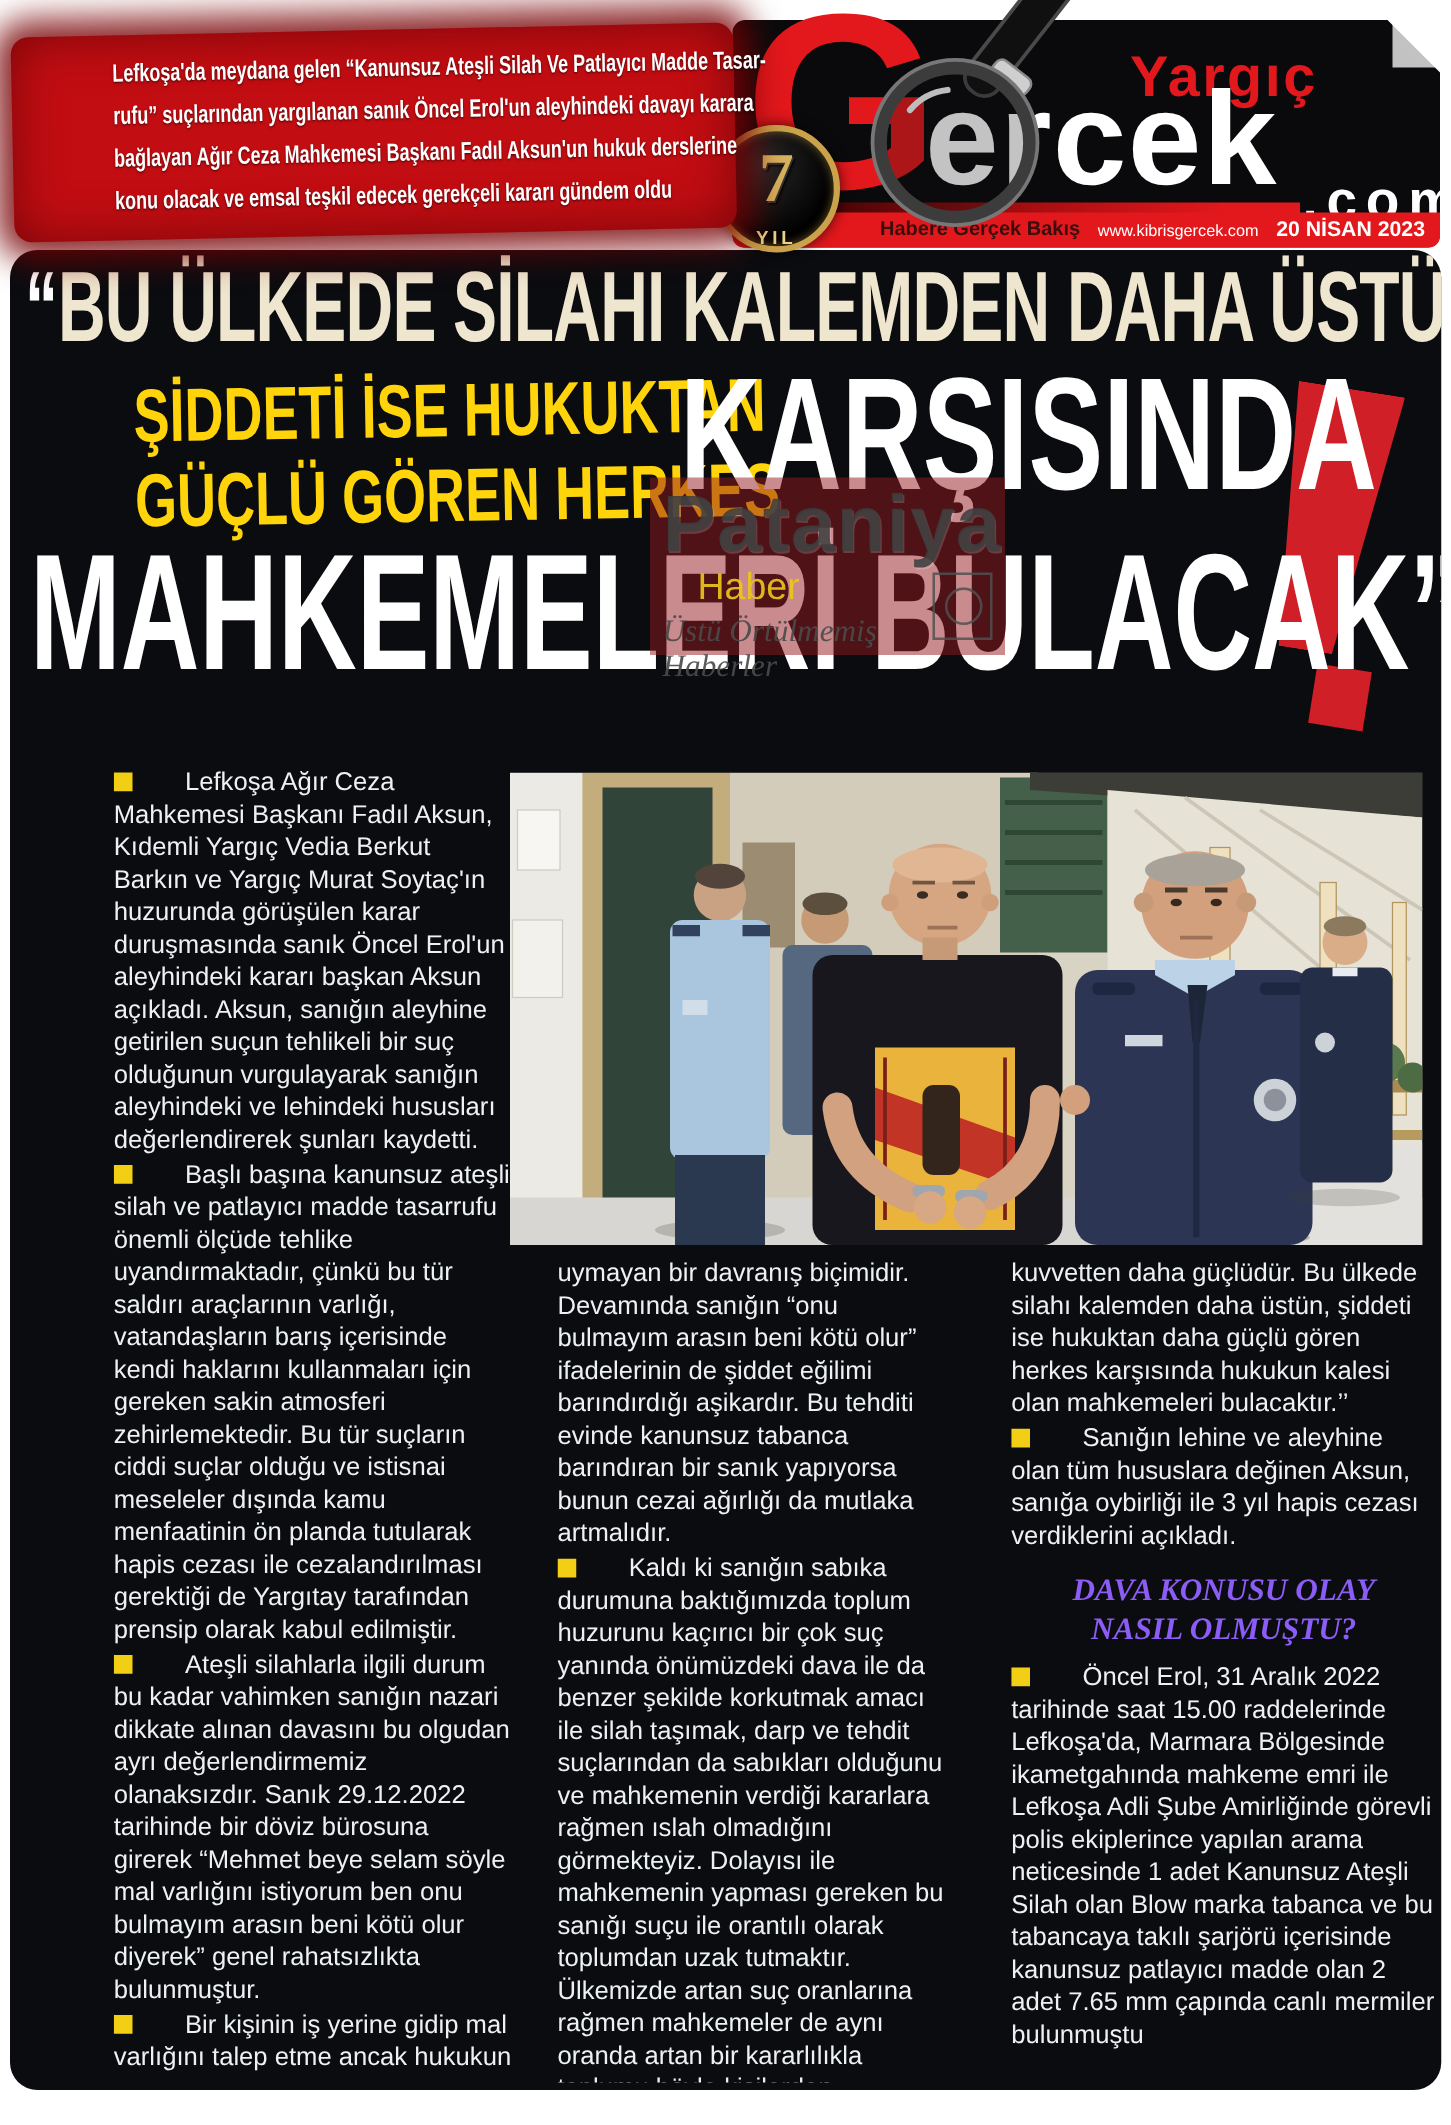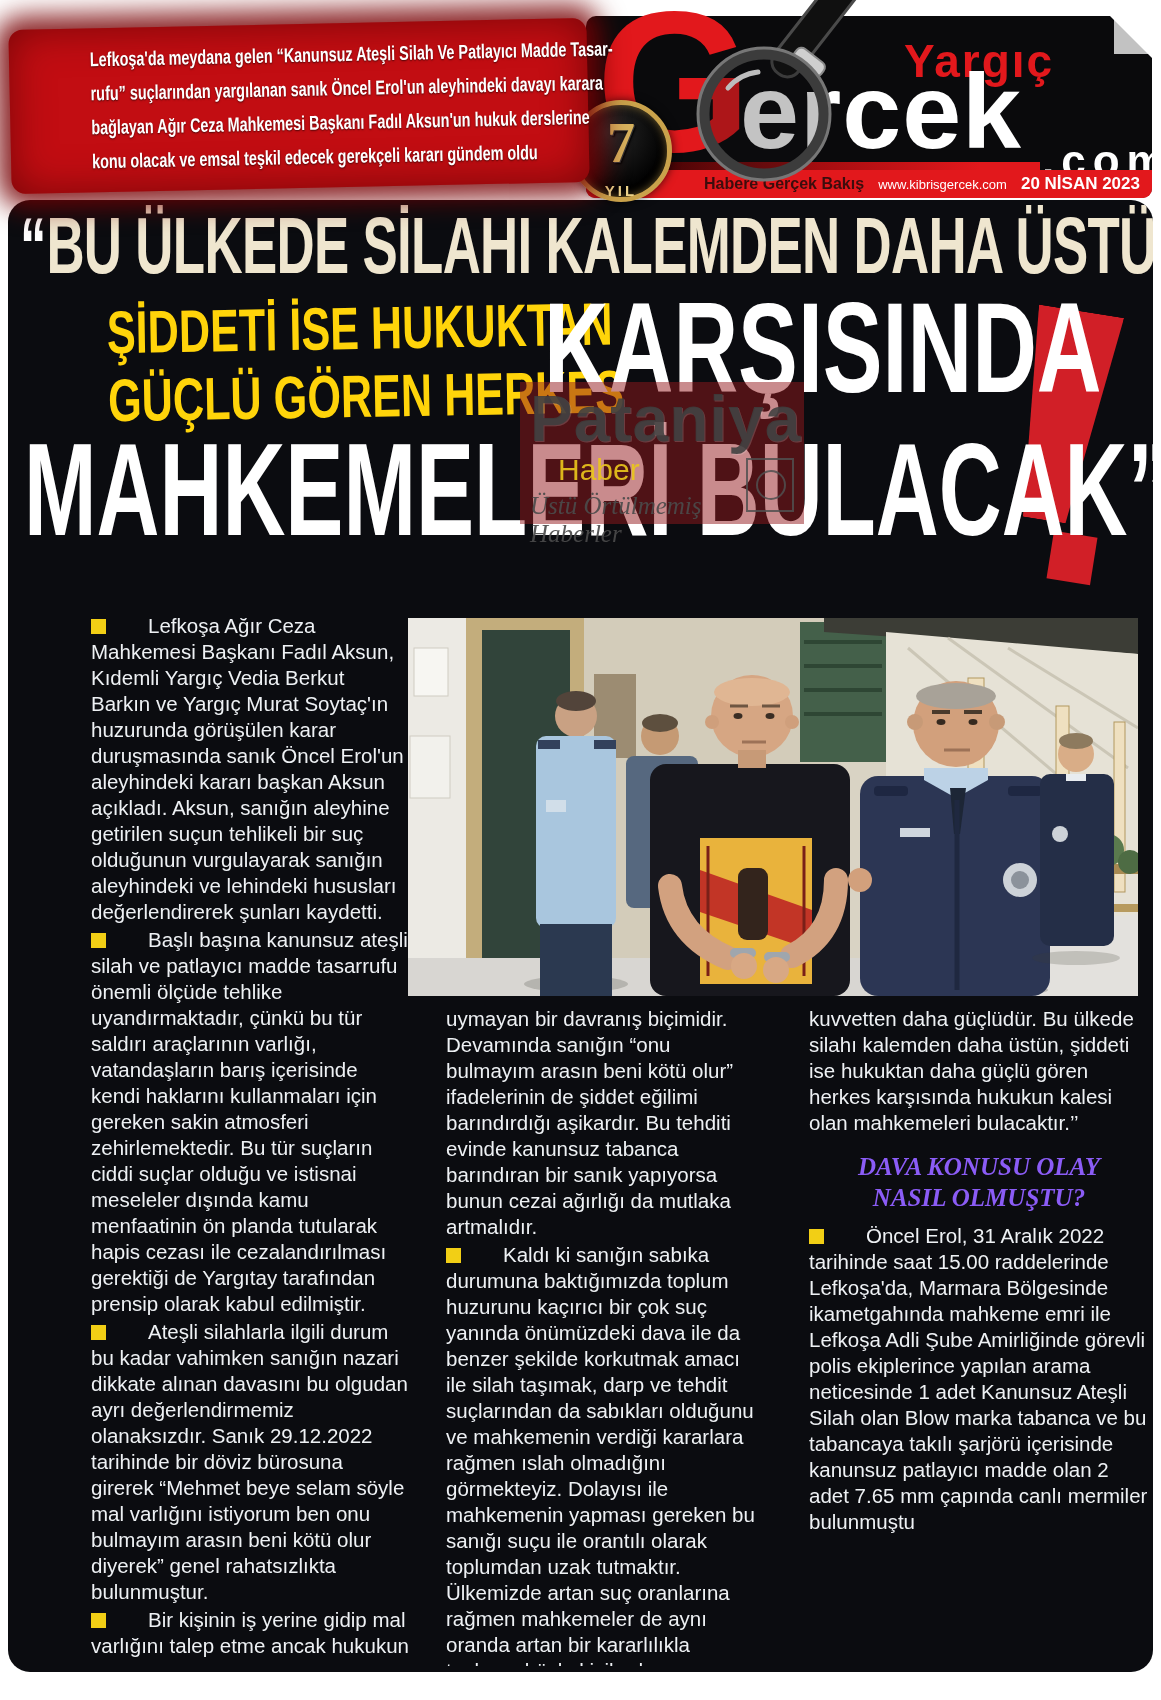--- a/index.html
+++ b/index.html
@@ -254,20 +254,21 @@
       <p class="para"><span class="bullet"></span><span>Bir kişinin iş yerine gidip mal varlığını talep etme ancak hukukun hüküm sürmediği ilkel çağlardan kalma, yerleşik toplum düzenine</span></p>
     </section>
 
     <section class="col col2">
       <p class="para"><span>uymayan bir davranış biçimidir. Devamında sanığın “onu bulmayım arasın beni kötü olur” ifadelerinin de şiddet eğilimi barındırdığı aşikardır. Bu tehditi evinde kanunsuz tabanca barındıran bir sanık yapıyorsa bunun cezai ağırlığı da mutlaka artmalıdır.</span></p>
       <p class="para"><span class="bullet"></span><span>Kaldı ki sanığın sabıka durumuna baktığımızda toplum huzurunu kaçırıcı bir çok suç yanında önümüzdeki dava ile da benzer şekilde korkutmak amacı ile silah taşımak, darp ve tehdit suçlarından da sabıkları olduğunu ve mahkemenin verdiği kararlara rağmen ıslah olmadığını görmekteyiz. Dolayısı ile mahkemenin yapması gereken bu sanığı suçu ile orantılı olarak toplumdan uzak tutmaktır. Ülkemizde artan suç oranlarına rağmen mahkemeler de aynı oranda artan bir kararlılıkla toplumu böyle kişilerden arındırmaya devam edecektir. Unutulmamalıdır ki, hak her zaman</span></p>
     </section>
 
     <section class="col col3">
       <p class="para"><span>kuvvetten daha güçlüdür. Bu ülkede silahı kalemden daha üstün, şiddeti ise hukuktan daha güçlü gören herkes karşısında hukukun kalesi olan mahkemeleri bulacaktır.’’</span></p>
+      <p class="para"><span class="bullet"></span><span>Sanığın lehine ve aleyhine olan tüm hususlara değinen Aksun, sanığa oybirliği ile 3 yıl hapis cezası verdiklerini açıkladı.</span></p>
       <div class="subhead">
         <div>DAVA KONUSU OLAY</div>
         <div>NASIL OLMUŞTU?</div>
       </div>
       <p class="para"><span class="bullet"></span><span>Öncel Erol, 31 Aralık 2022 tarihinde saat 15.00 raddelerinde Lefkoşa'da, Marmara Bölgesinde ikametgahında mahkeme emri ile Lefkoşa Adli Şube Amirliğinde görevli polis ekiplerince yapılan arama neticesinde 1 adet Kanunsuz Ateşli Silah olan Blow marka tabanca ve bu tabancaya takılı şarjörü içerisinde kanunsuz patlayıcı madde olan 2 adet 7.65 mm çapında canlı mermiler bulunmuştu</span></p>
     </section>
 
   </div>
 </div>
 

